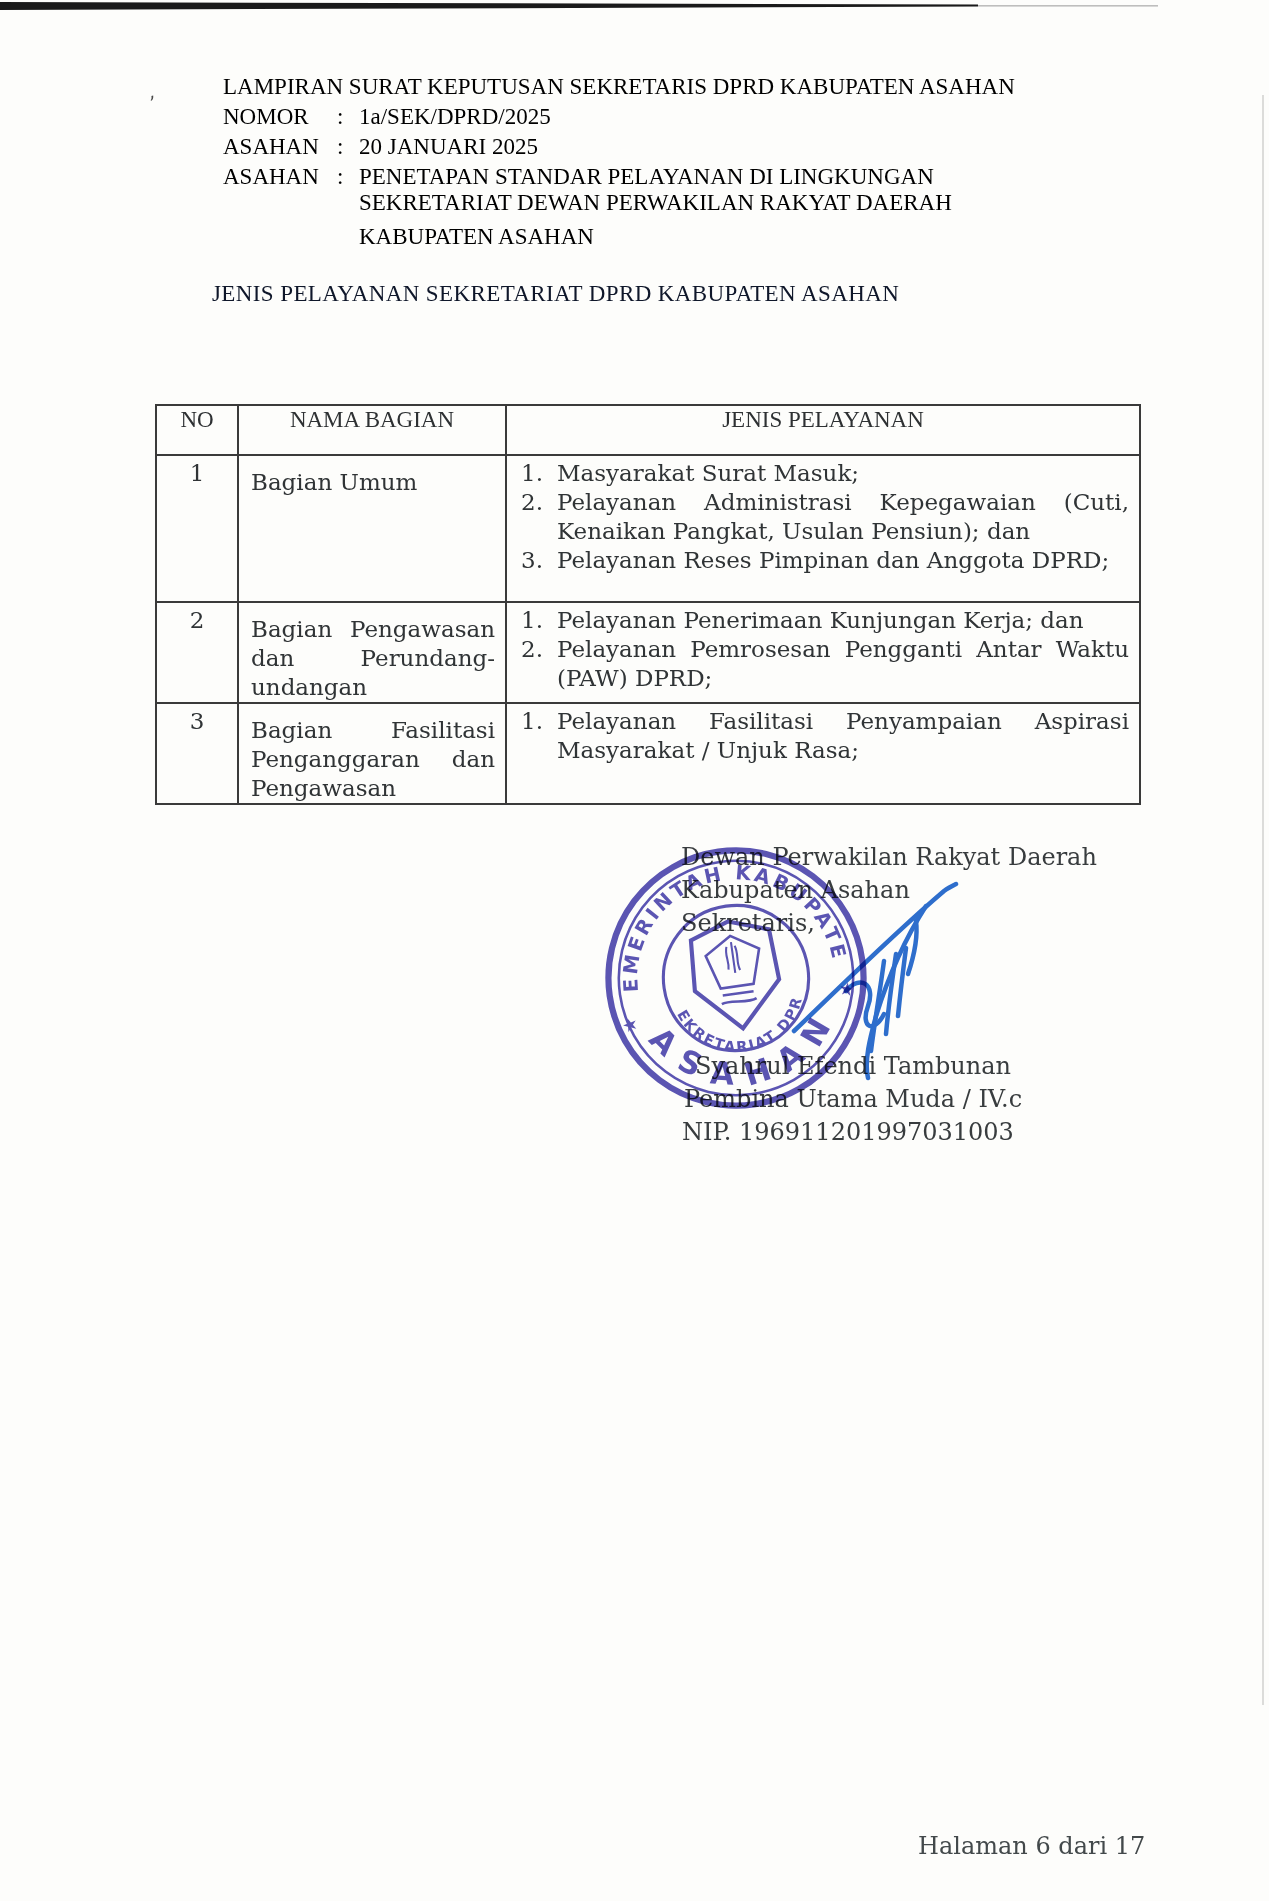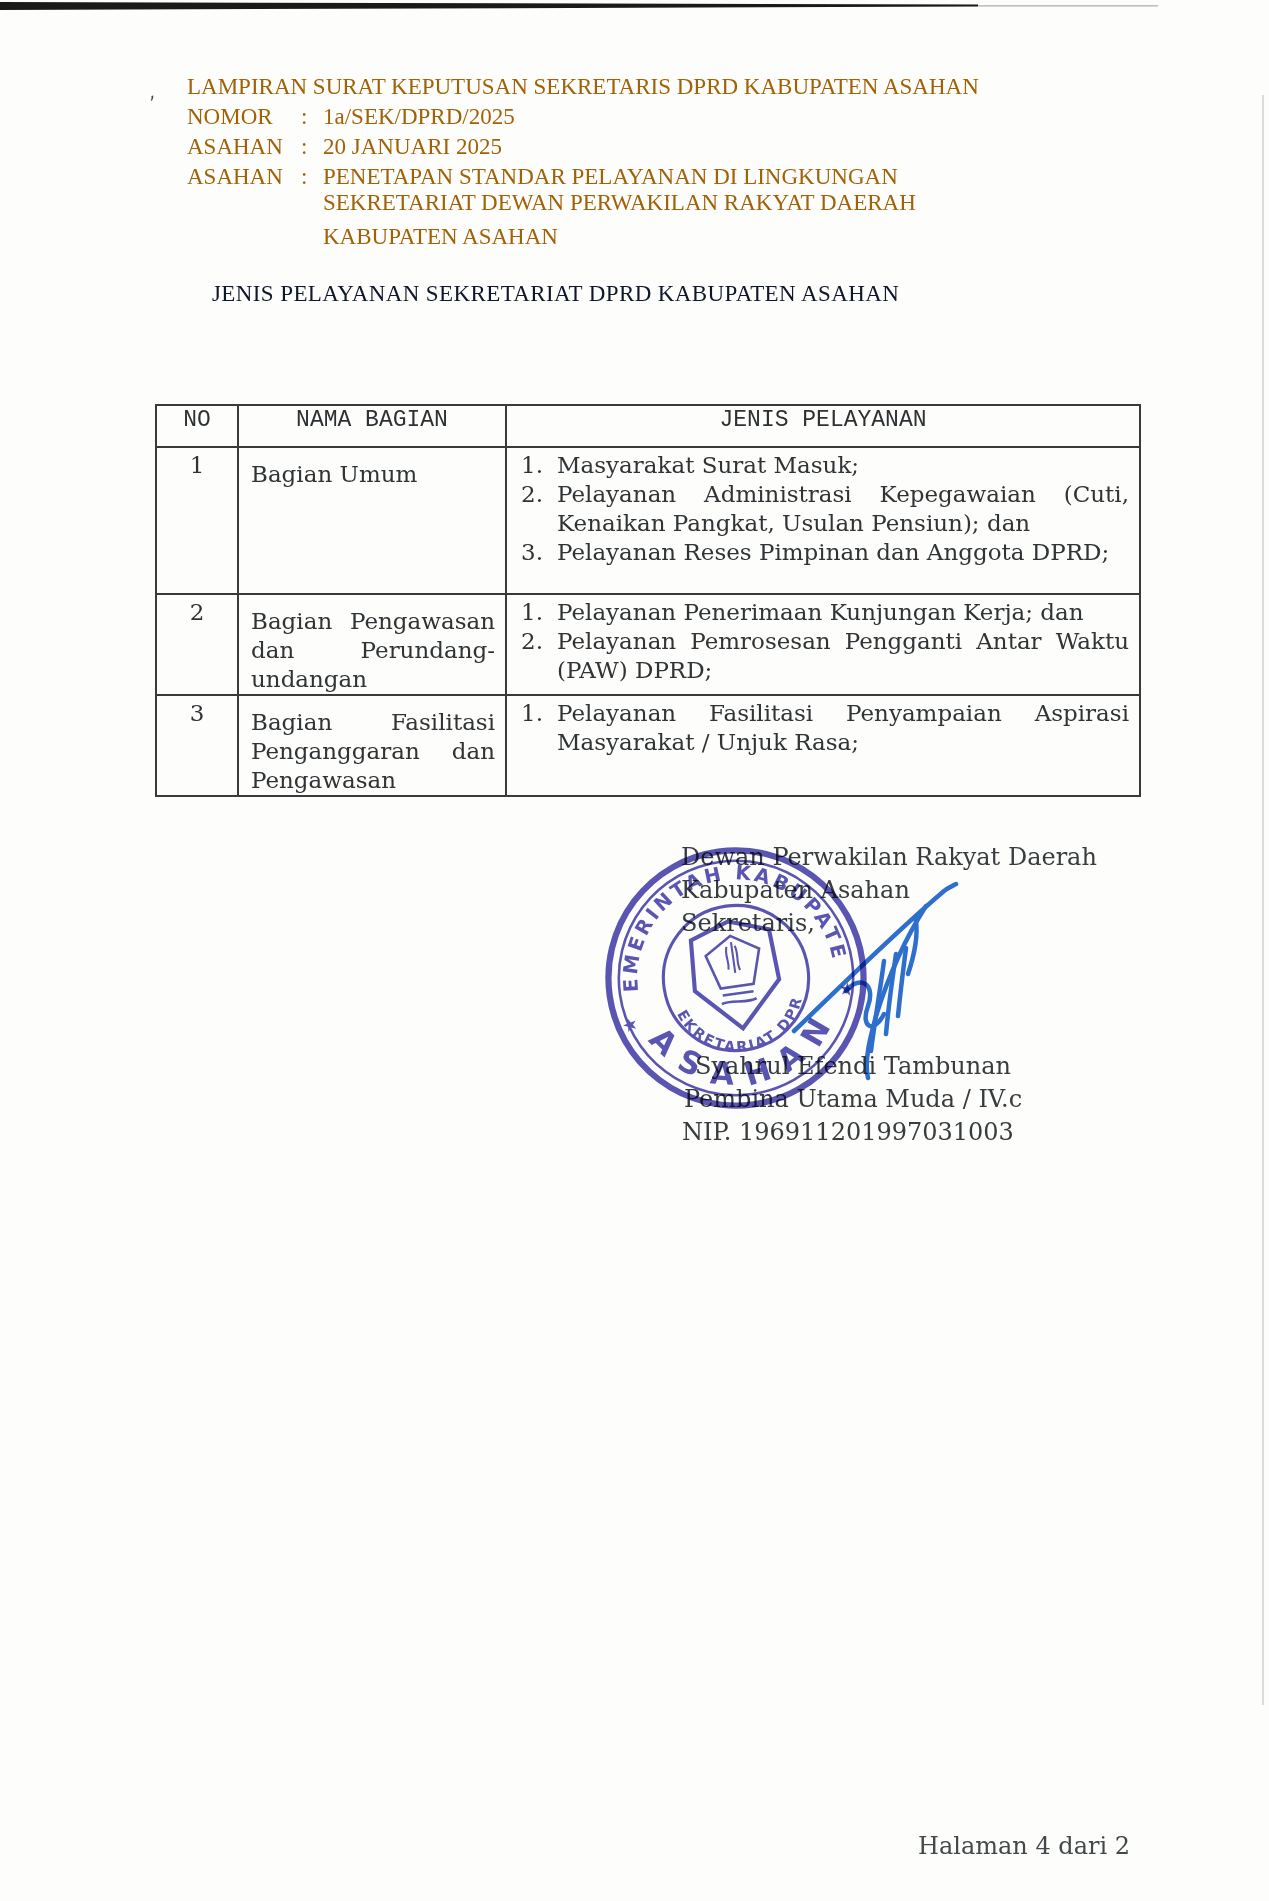--- a/index.html
+++ b/index.html
@@ -8,31 +8,31 @@
     background:#fdfdfb;
     font-family:"DejaVu Serif", serif;
     color:#34383a;
     overflow:hidden;
   }
   
   .scan-top{position:absolute;left:0;top:0;width:1269px;height:14px;}
   .scan-right{position:absolute;left:1262px;top:95px;width:2px;height:1610px;background:#dcdcda;}
   .stray-mark{position:absolute;left:148px;top:80px;font-size:19px;color:#4a4a4a;transform:rotate(-12deg);font-family:"DejaVu Serif",serif;}
   
-  .hdr{position:absolute;font-family:"Liberation Serif", serif;font-size:23px;color:#a16207;white-space:nowrap;}
+  .hdr{position:absolute;font-family:"Liberation Serif", serif;font-size:23px;color:#000000;white-space:nowrap;margin-left:36px;}
   .hlabel{display:inline-block;width:114px;}
   .hsep{display:inline-block;width:22px;text-align:left;}
   
   .sec-title{position:absolute;left:212px;top:281px;font-family:"Liberation Serif",serif;font-size:23px;letter-spacing:0.4px;color:#0f172a;white-space:nowrap;}
   
   table.svc{position:absolute;left:155px;top:404px;width:984px;border-collapse:collapse;table-layout:fixed;}
   table.svc th, table.svc td{border:2px solid #3a3a3a;vertical-align:top;}
   table.svc th{
-    font-family:Liberation Mono, monospace;font-weight:normal;font-size:23px;
-    height:31px;text-align:center;padding:1px 0 8px 0;color:#2e3133;
+    font-family:Liberation Serif, serif;font-weight:normal;font-size:23px;
+    height:31px;text-align:center;padding:1px 0 16px 0;color:#2e3133;
   }
   table.svc td{font-size:23px;line-height:29px;color:#303436;}
   td.c-no{text-align:center;padding-top:3px;}
   td.c-bagian{padding:12px 10px 0 12px;text-align:justify;}
   td.c-items{padding:3px 8px 0 8px;}
   .item{display:flex;}
   .inum{flex:none;width:36px;padding-left:6px;}
   .itext{flex:1;text-align:justify;padding-right:2px;}
   
   .sig-line{position:absolute;font-size:24px;color:#383c3e;white-space:nowrap;}
@@ -176,13 +176,13 @@
       <path d="M 150,40 C 132,68 114,105 100,150 C 94,172 88,195 92,212"></path>
       <path d="M 70,125 C 84,108 100,118 92,140 C 84,162 98,168 108,148"></path>
       <path d="M 108,95 C 104,125 98,160 95,185"></path>
       <path d="M 120,88 C 116,115 112,145 110,168"></path>
       <path d="M 130,82 C 127,105 124,130 122,150"></path>
       <path d="M 140,55 C 142,70 138,90 132,108"></path>
     </g>
   </svg>
 </div>
 
-<div class="footer">Halaman 4 dari 2</div>
+<div class="footer">Halaman 6 dari 17</div>
 
 </body></html>

